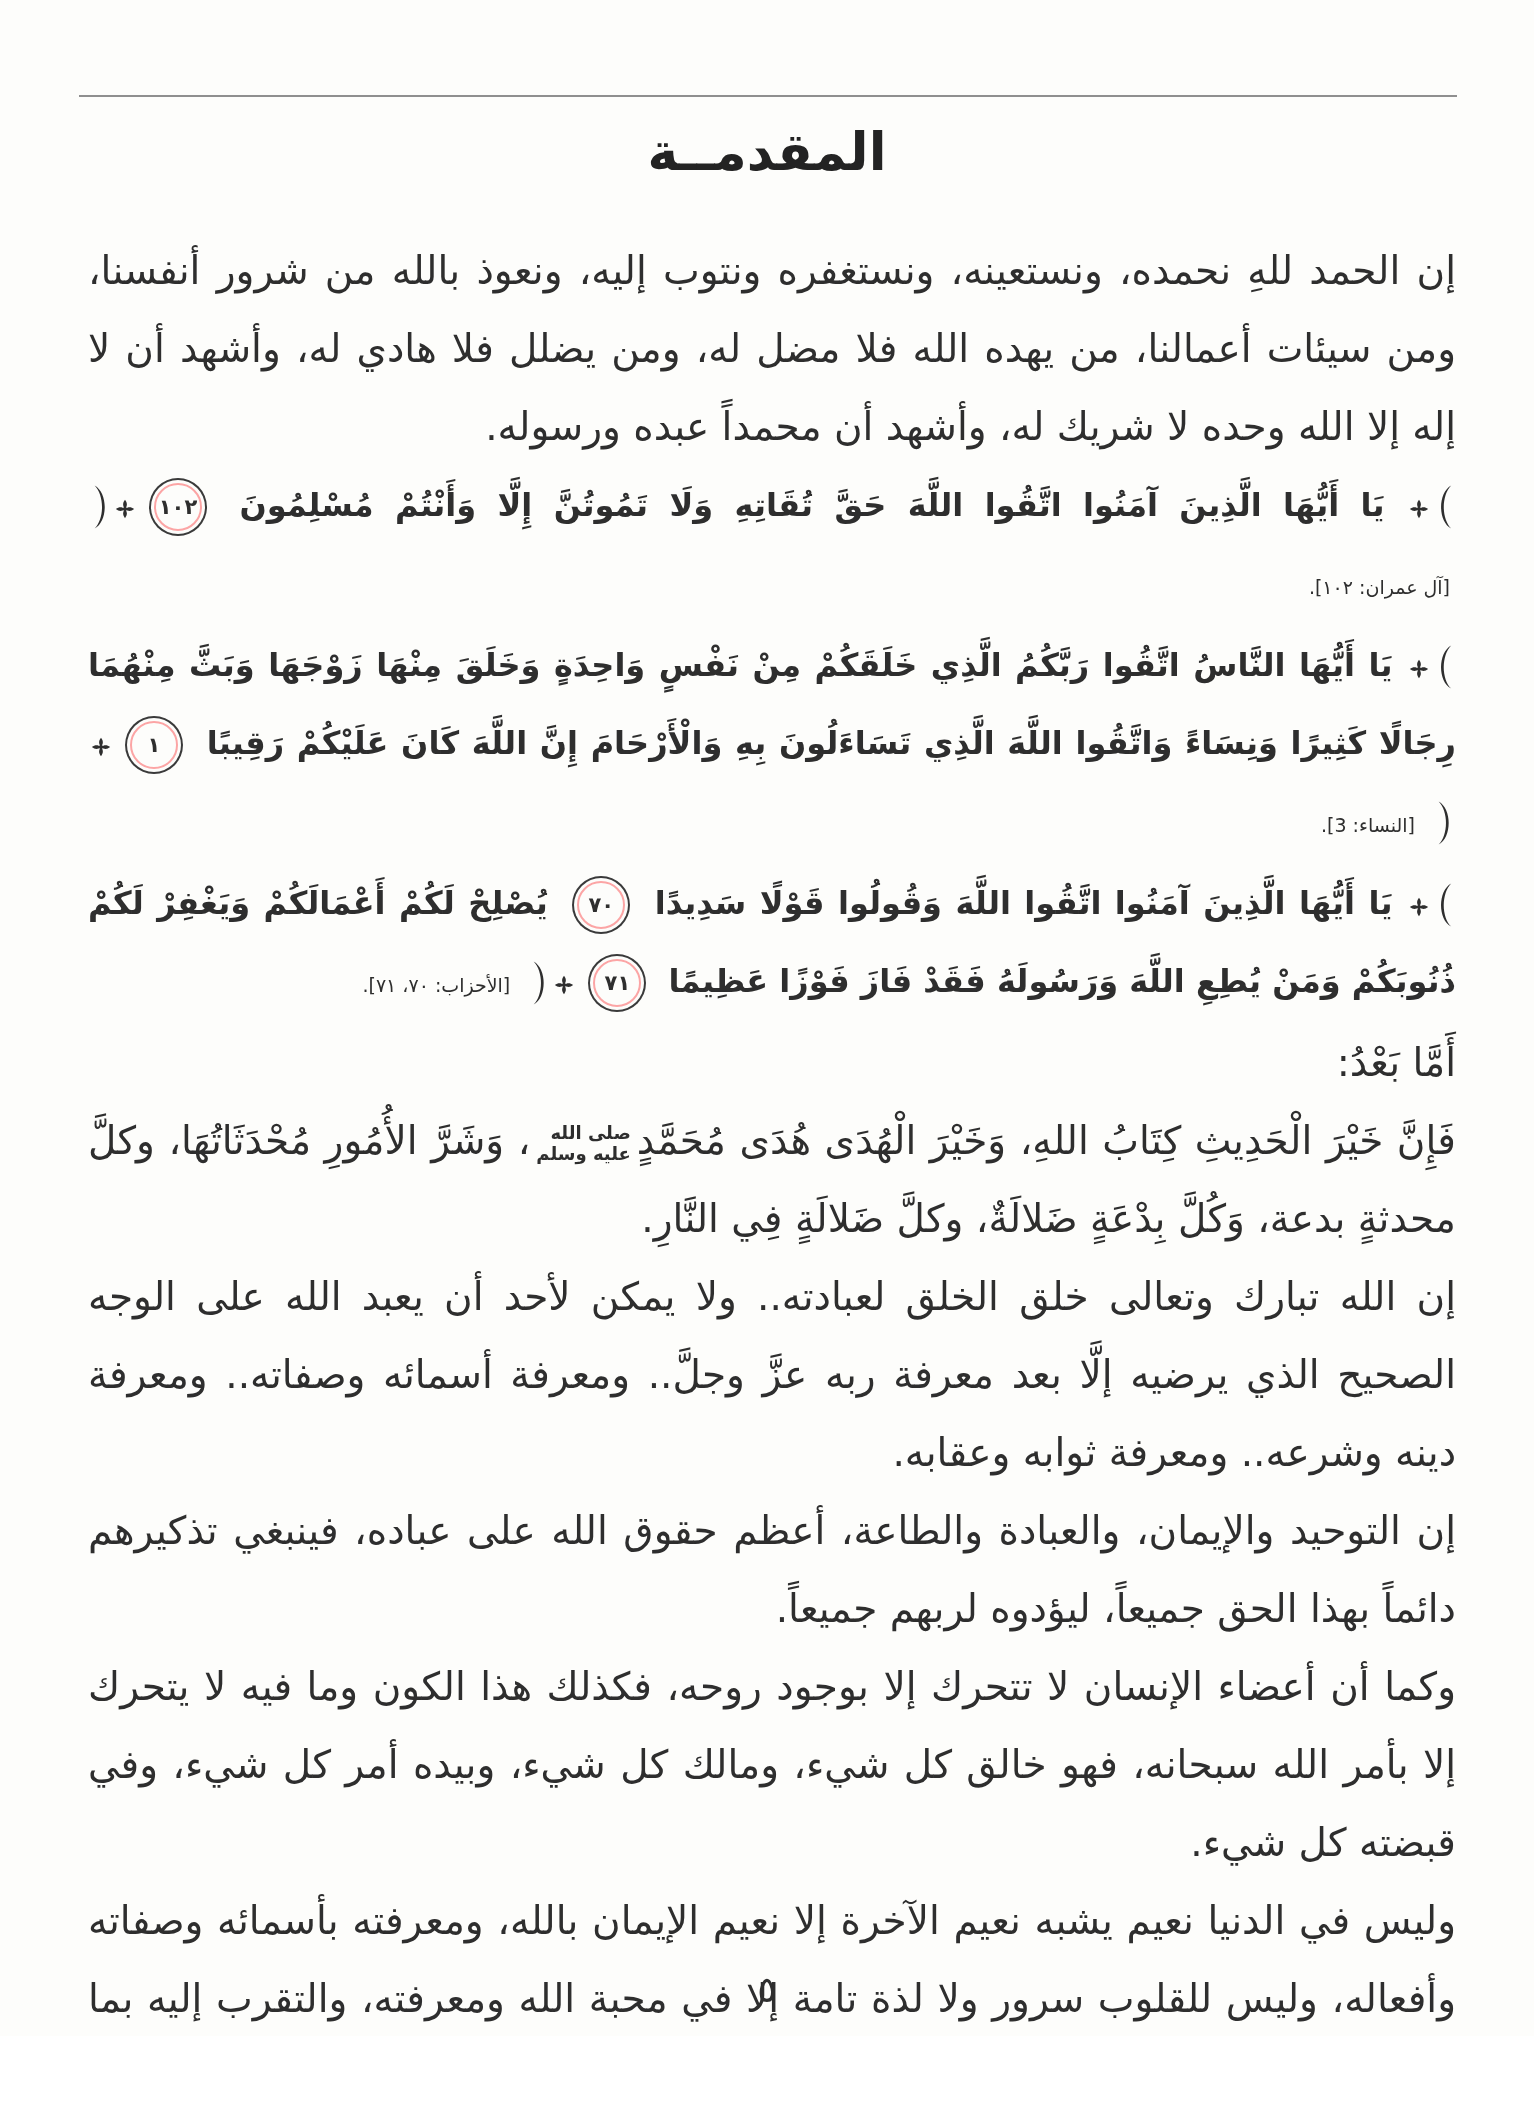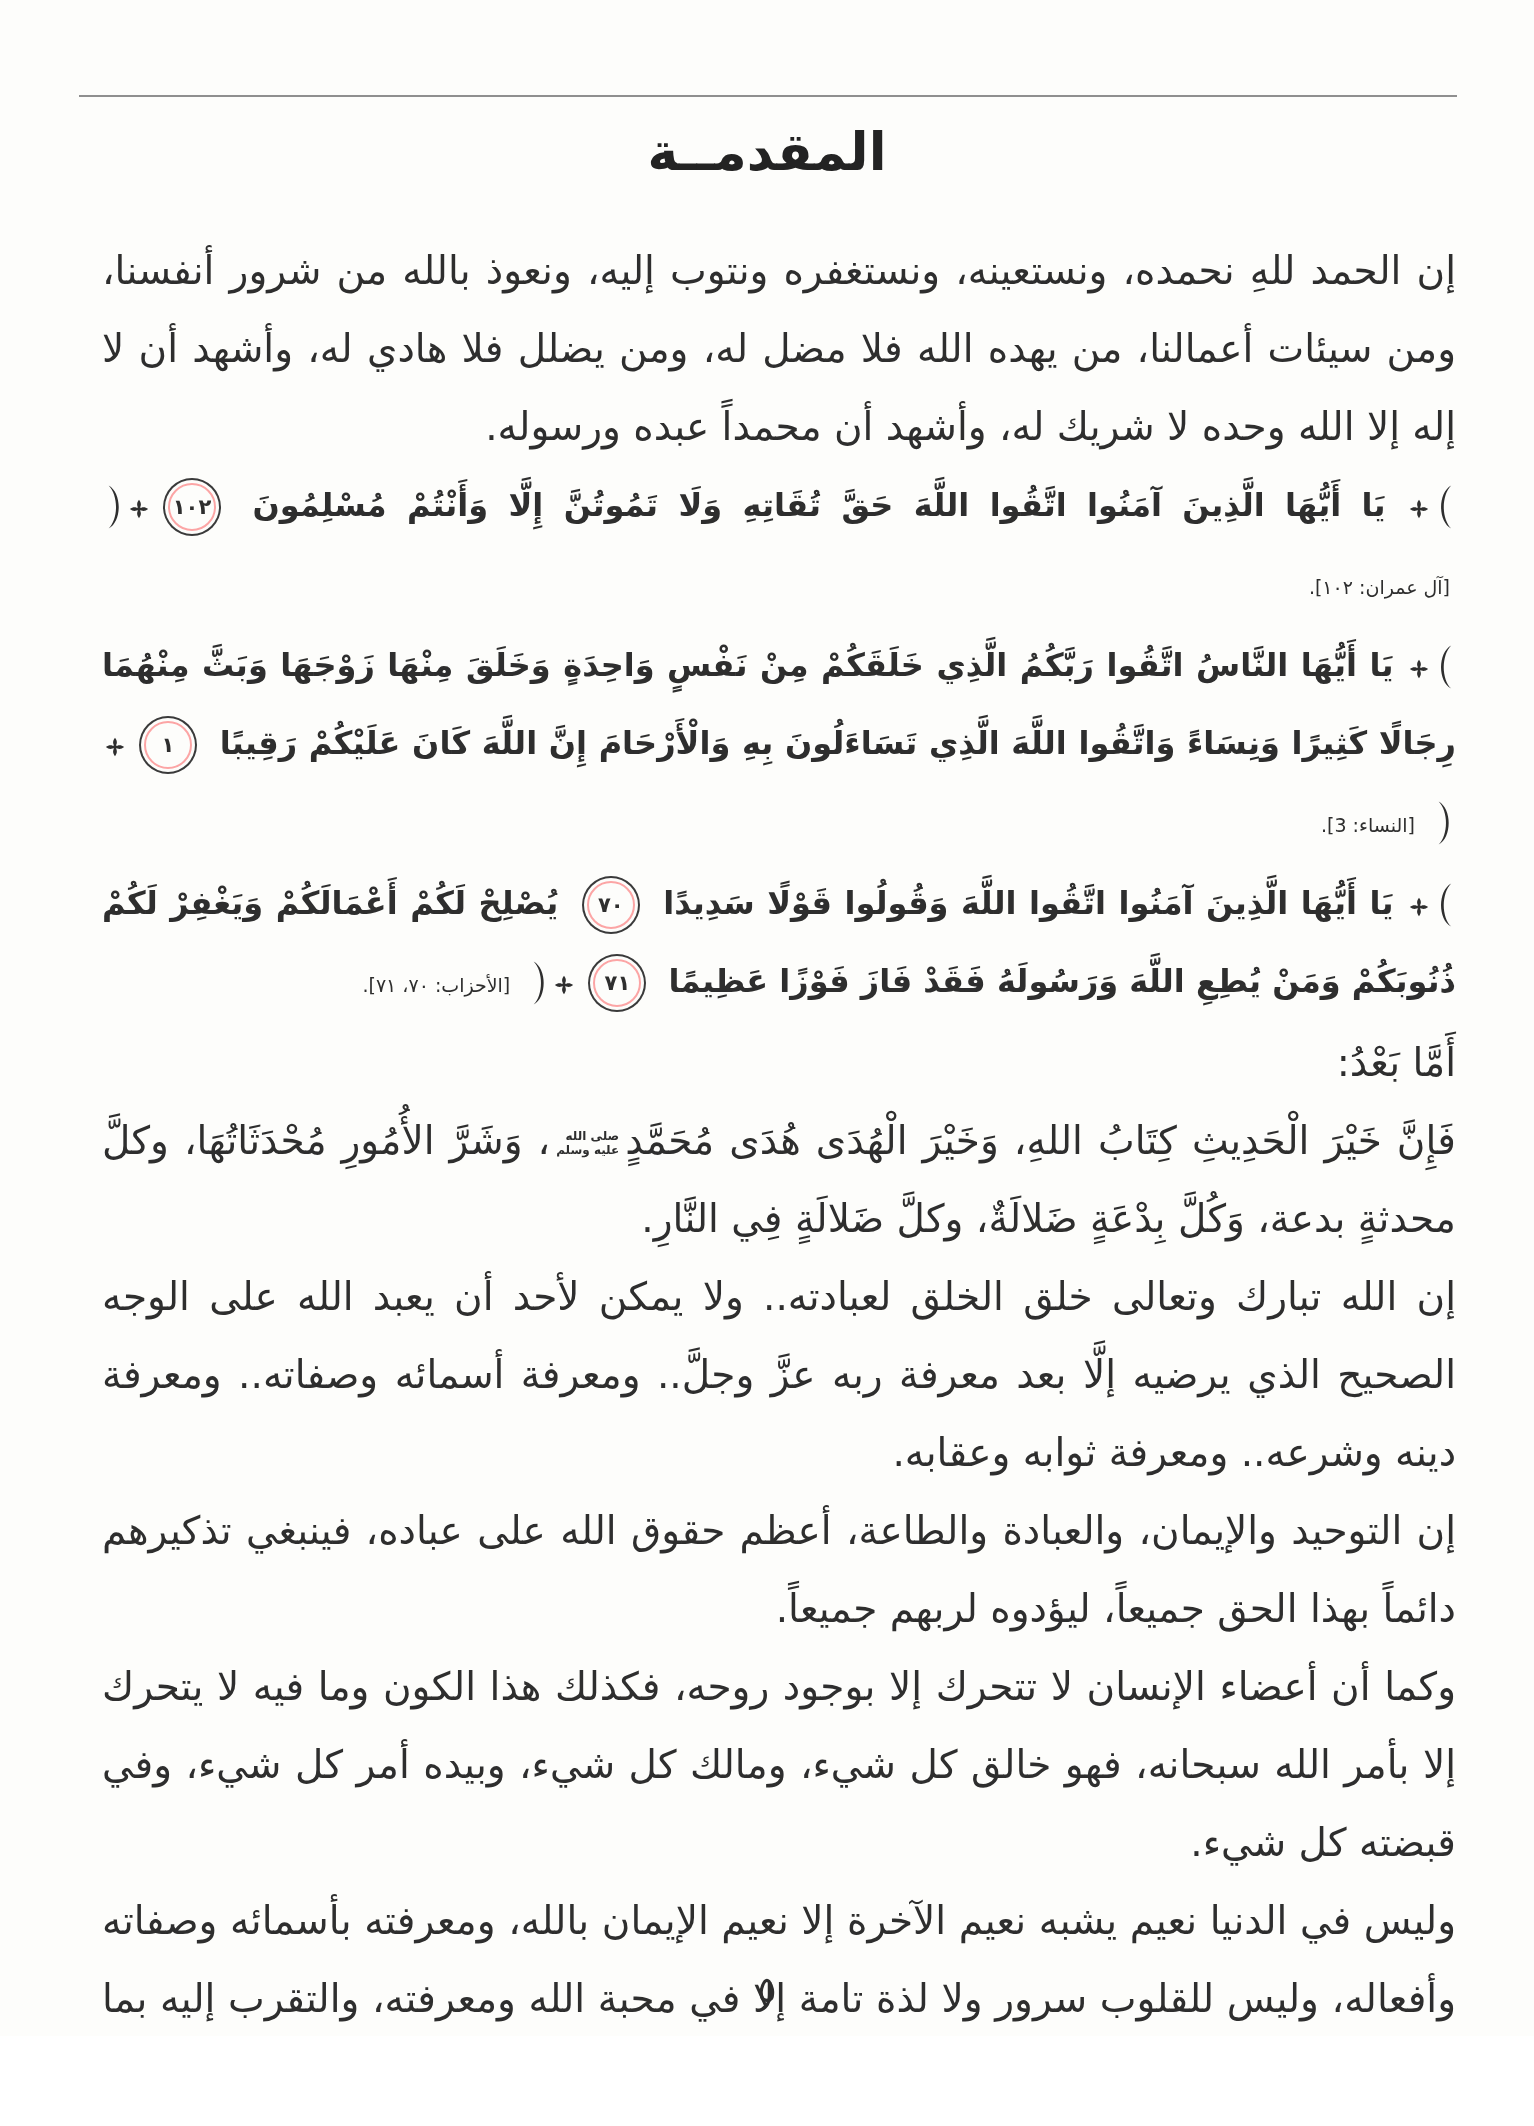--- a/index.html
+++ b/index.html
@@ -35,21 +35,20 @@
     color: #232323;
     letter-spacing: 1px;
   }
 
   .page-body {
     padding: 50px 78px 0 88px;
     font-size: 39px;
     line-height: 78px;
     text-align: justify;
     text-align-last: right;
-    margin-left: 14px;
   }
 
   .page-body p { margin: 0; }
 
   .para { }
 
   .verse { font-size: 32px; font-weight: bold; }
   .verse .verse-text { }
 
   .citation {
@@ -83,21 +82,21 @@
   }
   .bracket svg { display: inline-block; vertical-align: middle; }
   .rosette svg { display: inline-block; vertical-align: middle; }
   .bracket { margin: 0 3px; }
   .rosette { margin: 0 3px; }
 
   .salla-mark {
     display: inline-block;
     vertical-align: middle;
     text-align: left;
-    font-size: 12px;
+    font-size: 18px;
     line-height: 1.15;
     font-weight: bold;
     margin: 0 6px;
   }
   .salla-mark span { display: block; }
 
   .page-number {
     position: absolute;
     bottom: 26px;
     left: 0;

